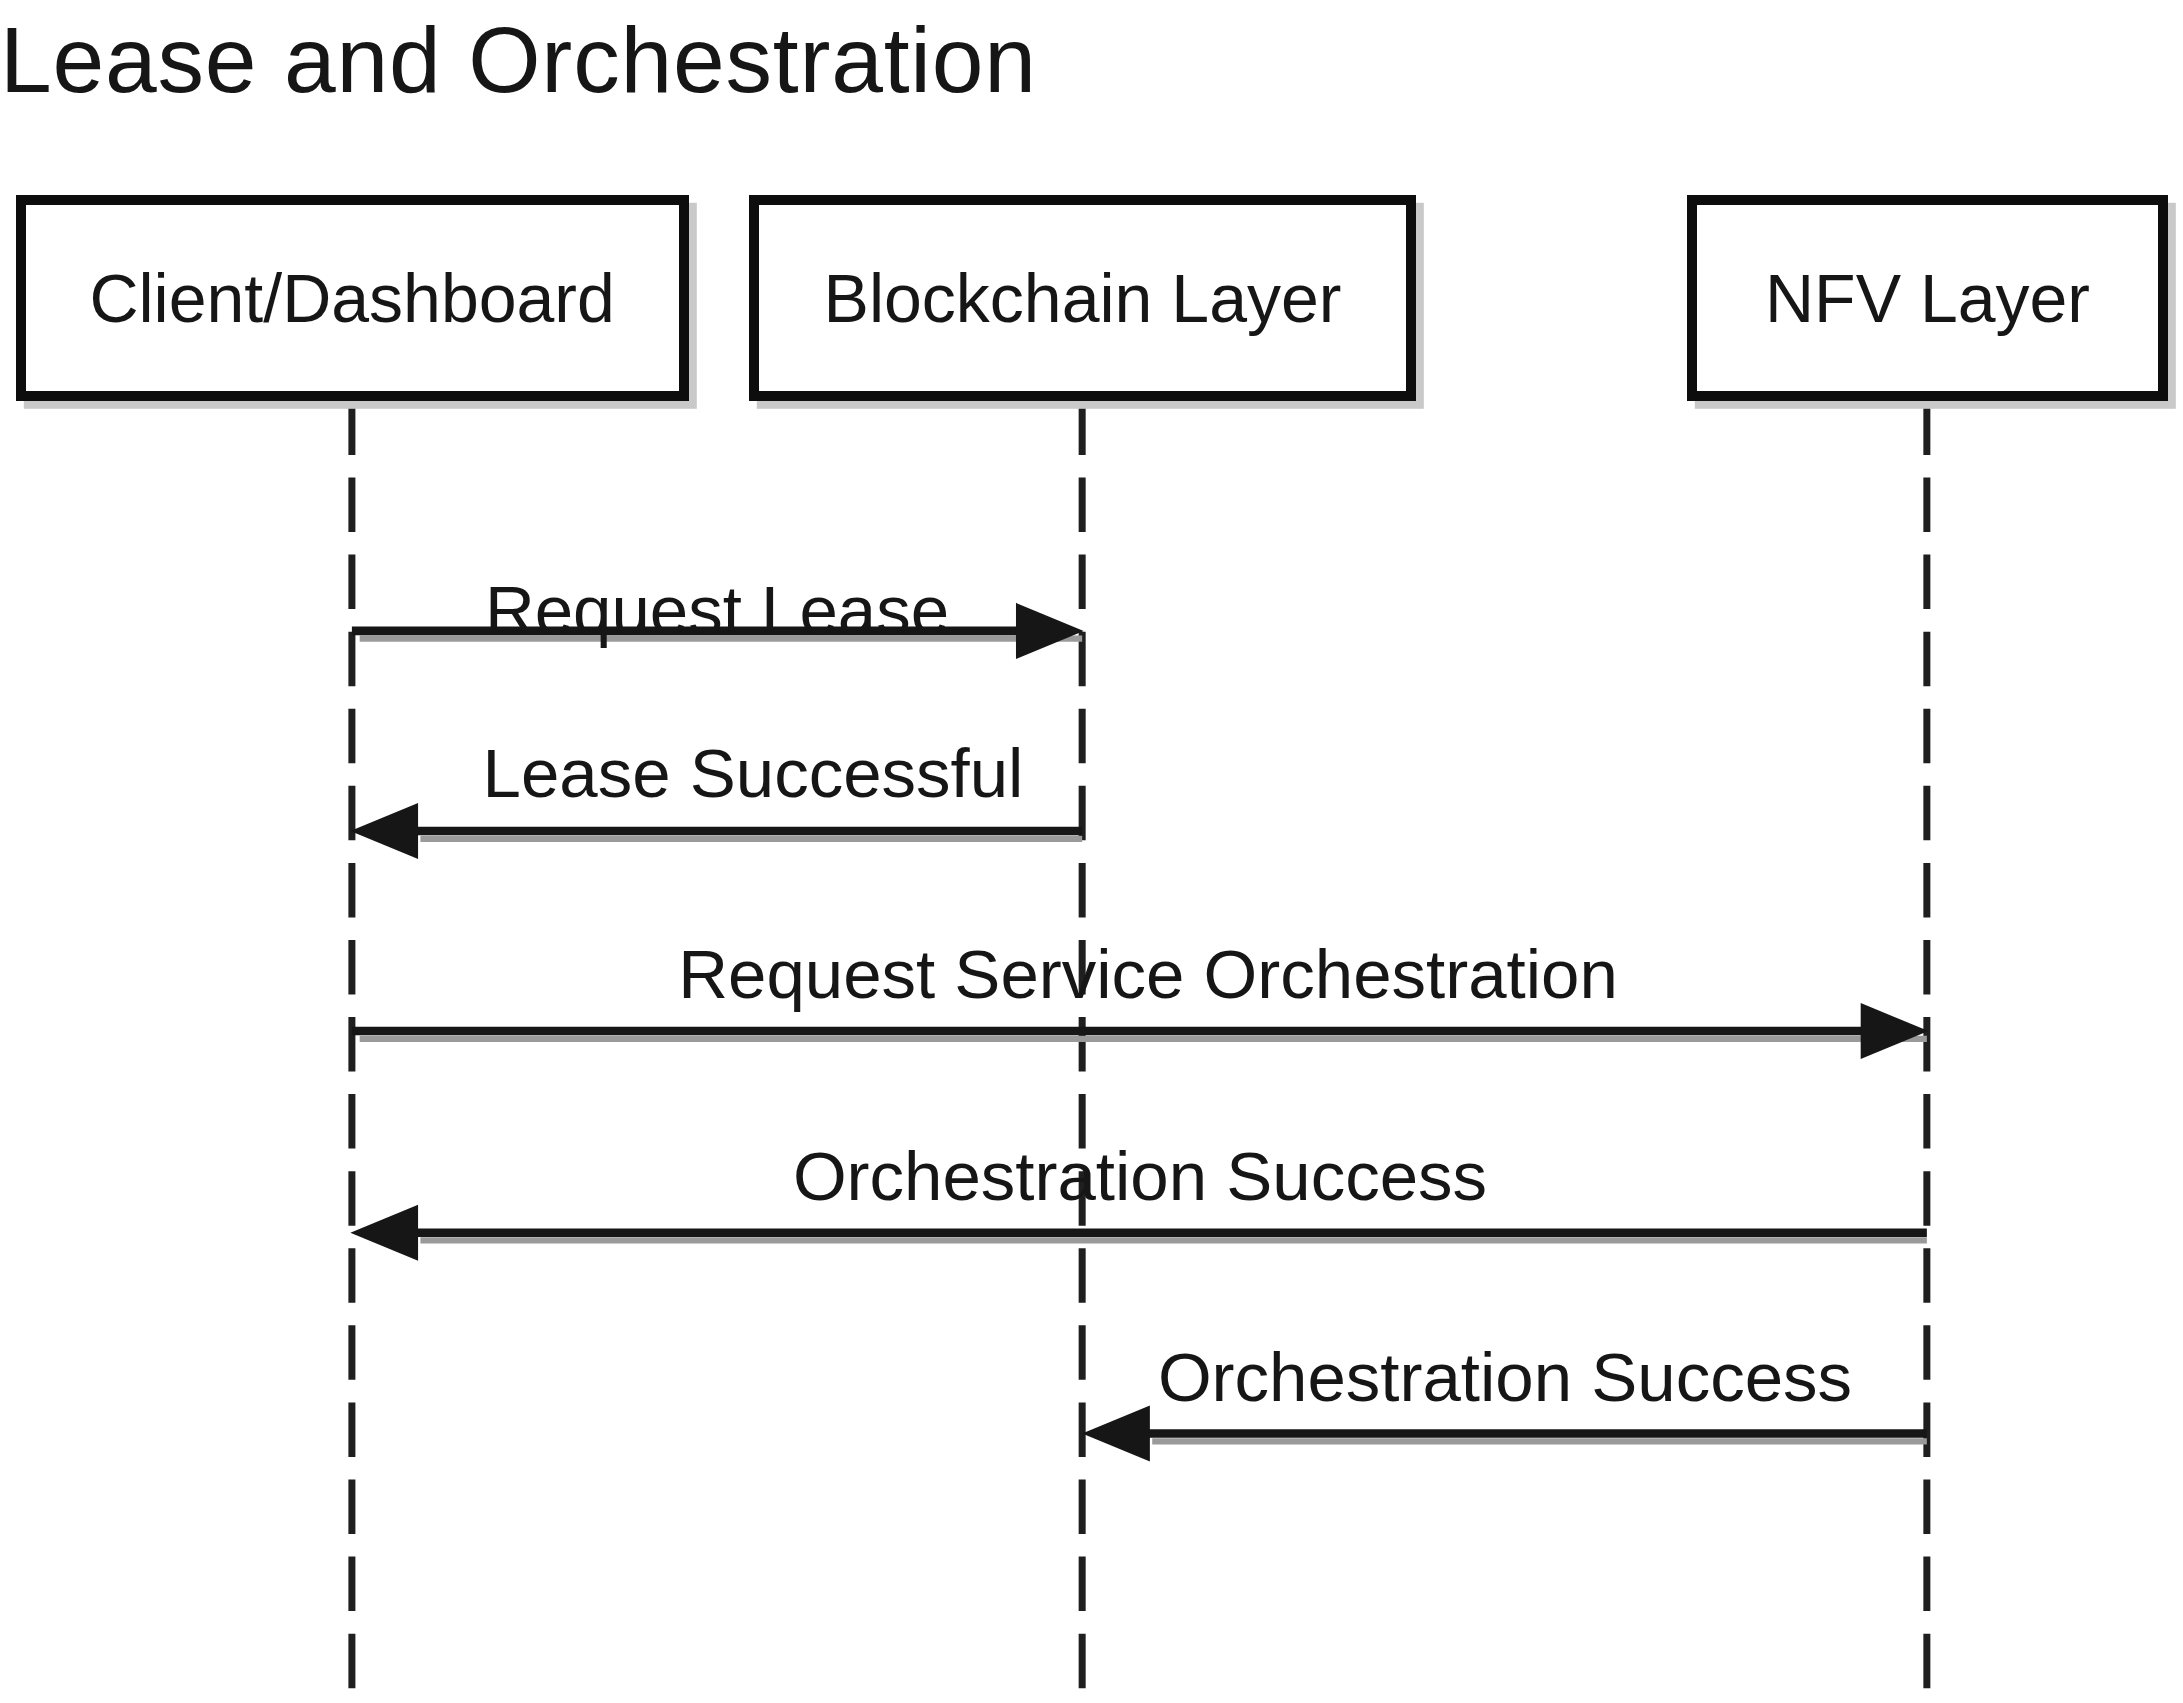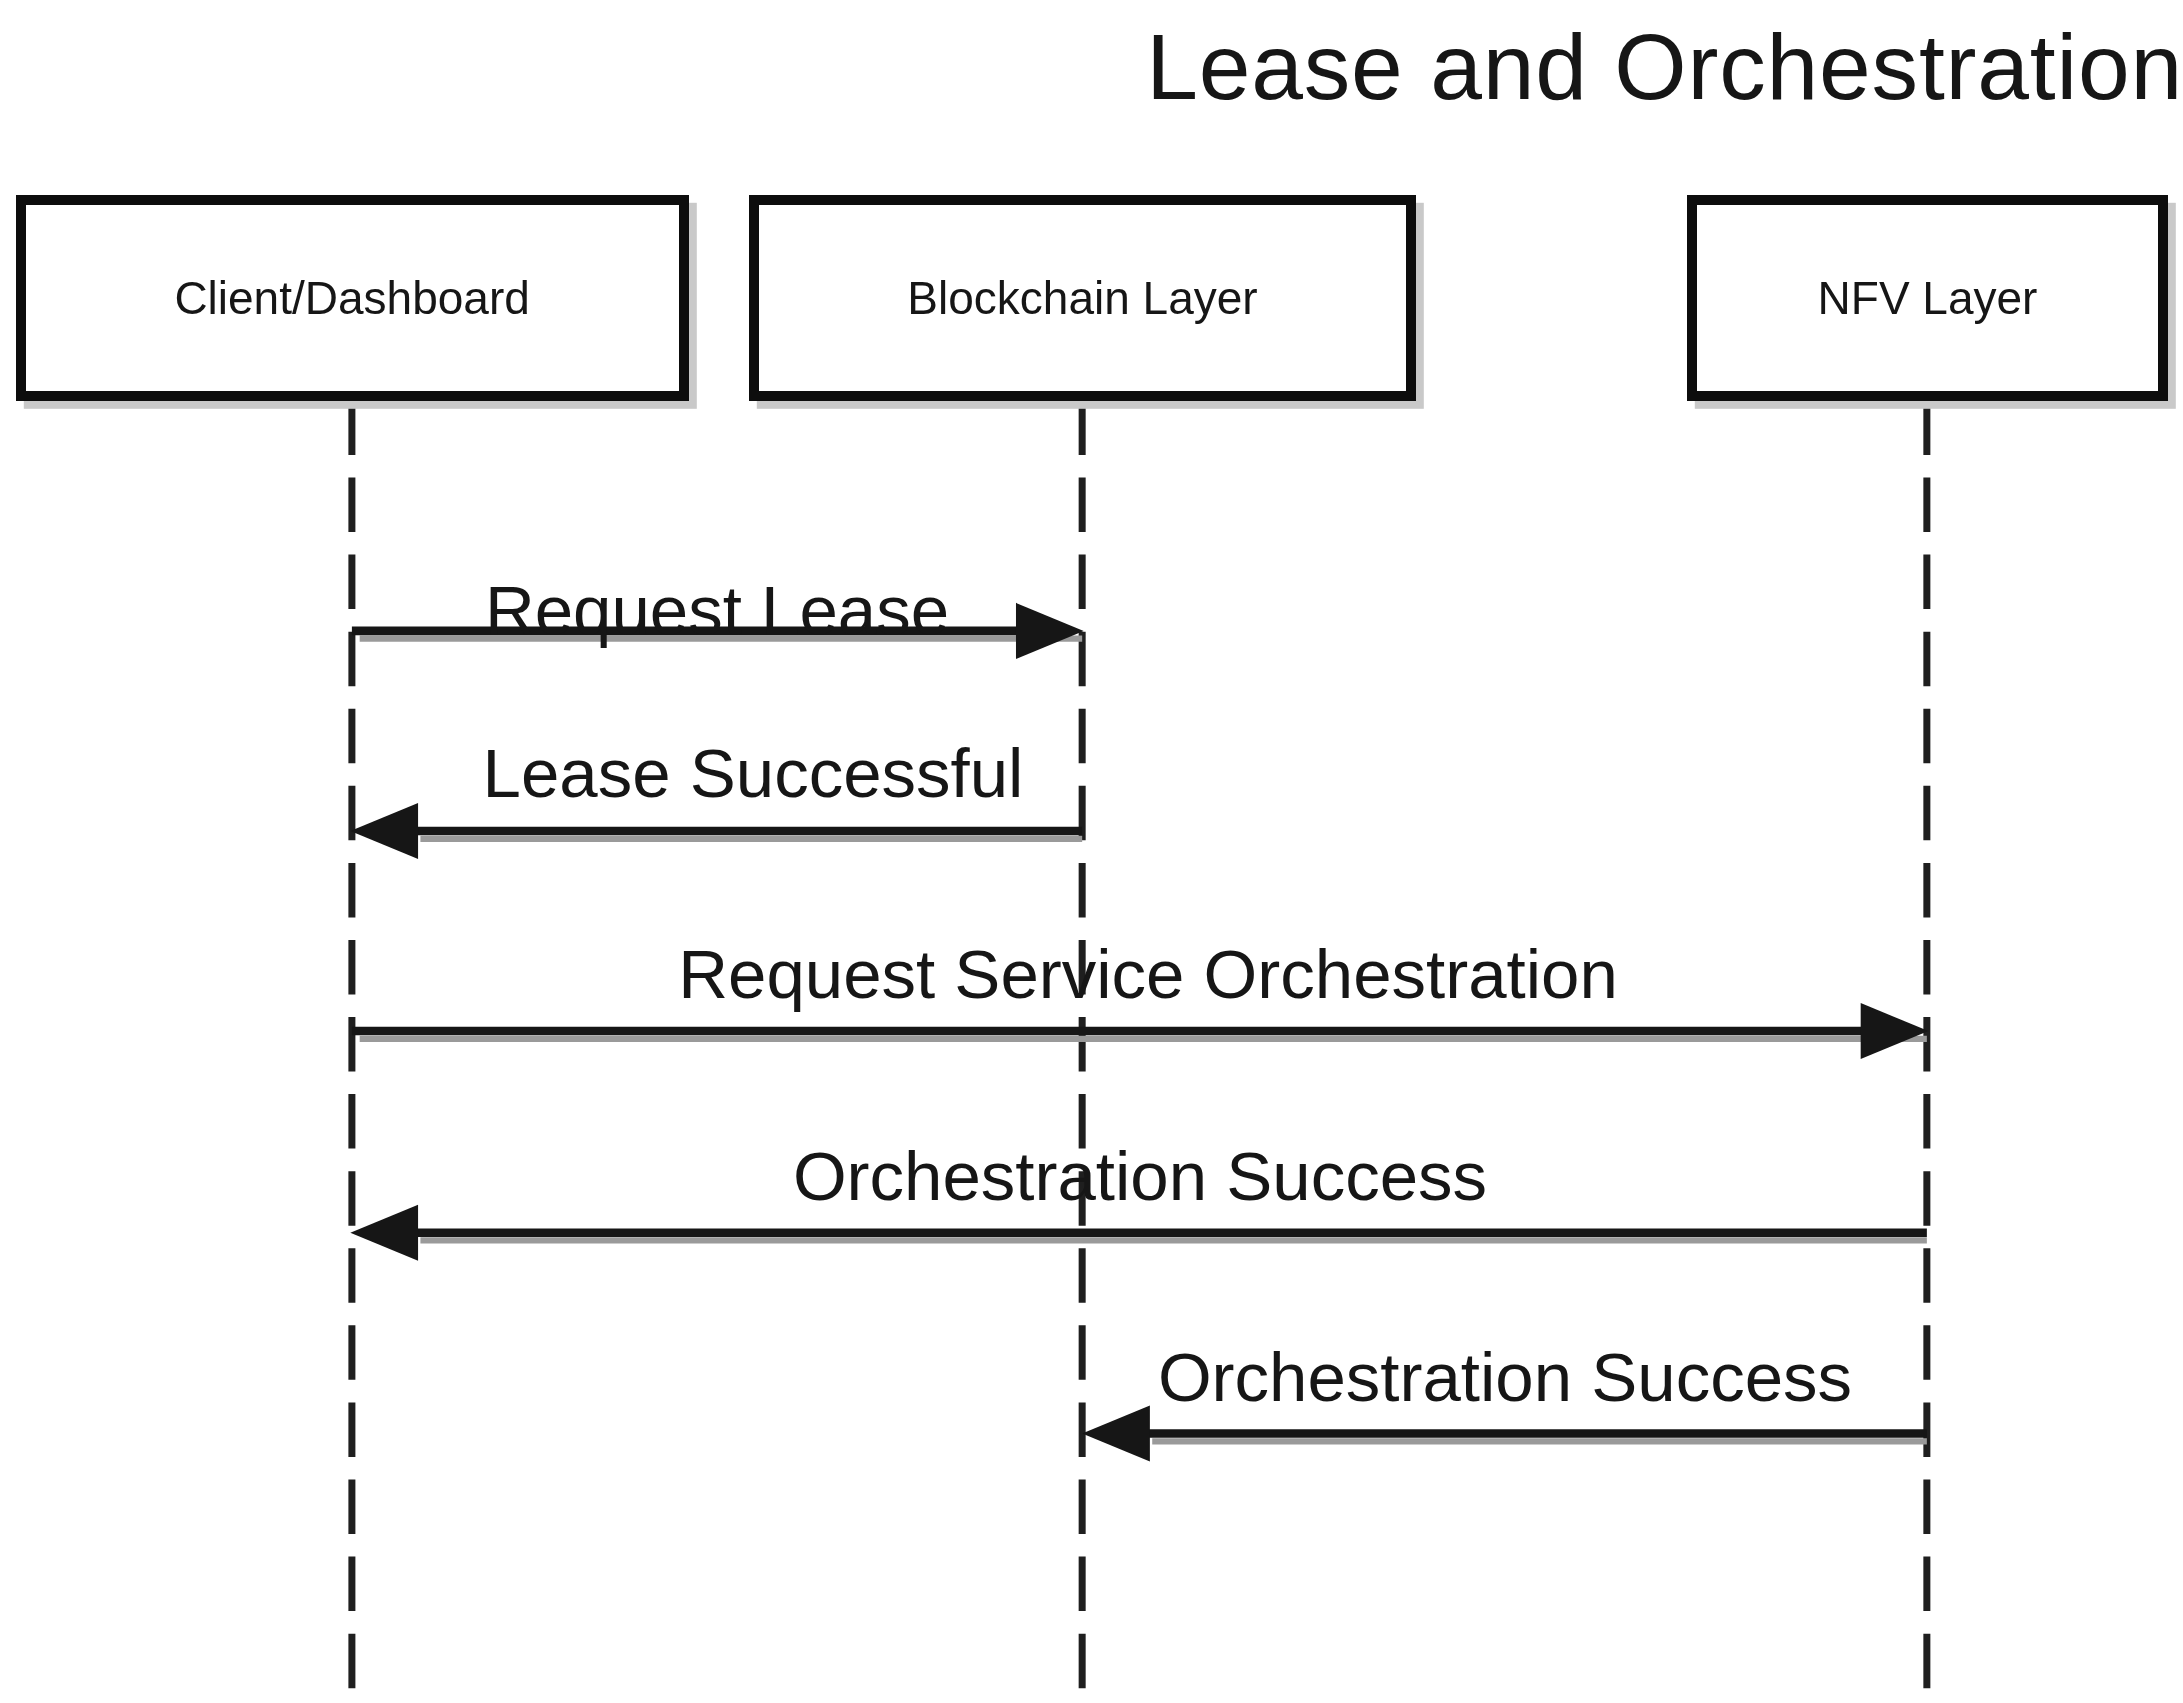--- a/index.html
+++ b/index.html
@@ -12,43 +12,43 @@
     width: 2183px;
     height: 1704px;
     background: #ffffff;
     overflow: hidden;
     font-family: "Liberation Sans", sans-serif;
     color: #161616;
   }
   .title {
     position: absolute;
     left: 0;
-    top: 17px;
+    top: 10px;
     width: 100%;
-    text-align: right;
+    text-align: left;
     font-size: 93px;
     line-height: 101px;
     font-weight: 400;
     letter-spacing: 0.8px;
     white-space: nowrap;
   }
   .actor {
     position: absolute;
     top: 195px;
     height: 206px;
     box-sizing: border-box;
     background: #ffffff;
     border: 10px solid #0d0d0d;
     box-shadow: 7.8px 7.8px 0 #c9c9c9;
     display: flex;
     align-items: center;
     justify-content: center;
   }
   .actor-label {
-    font-size: 46px;
+    font-size: 68px;
     line-height: 1;
     white-space: nowrap;
   }
   .svg-layer {
     position: absolute;
     left: 0;
     top: 0;
     width: 2183px;
     height: 1704px;
   }

